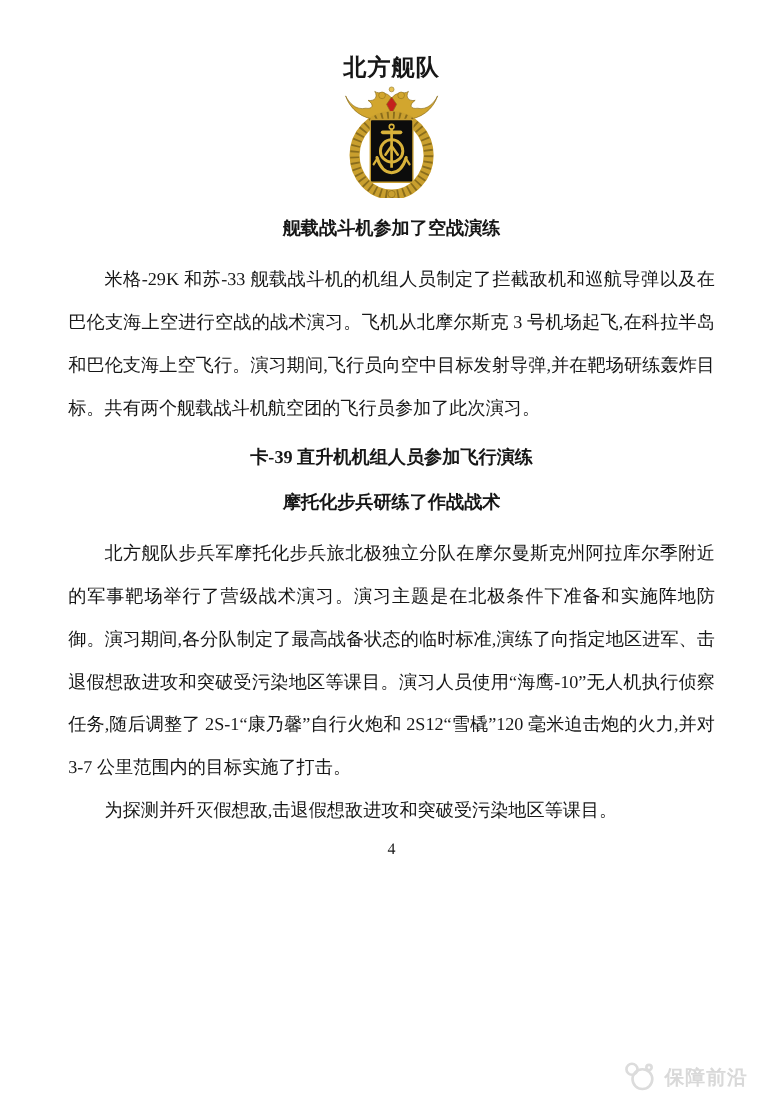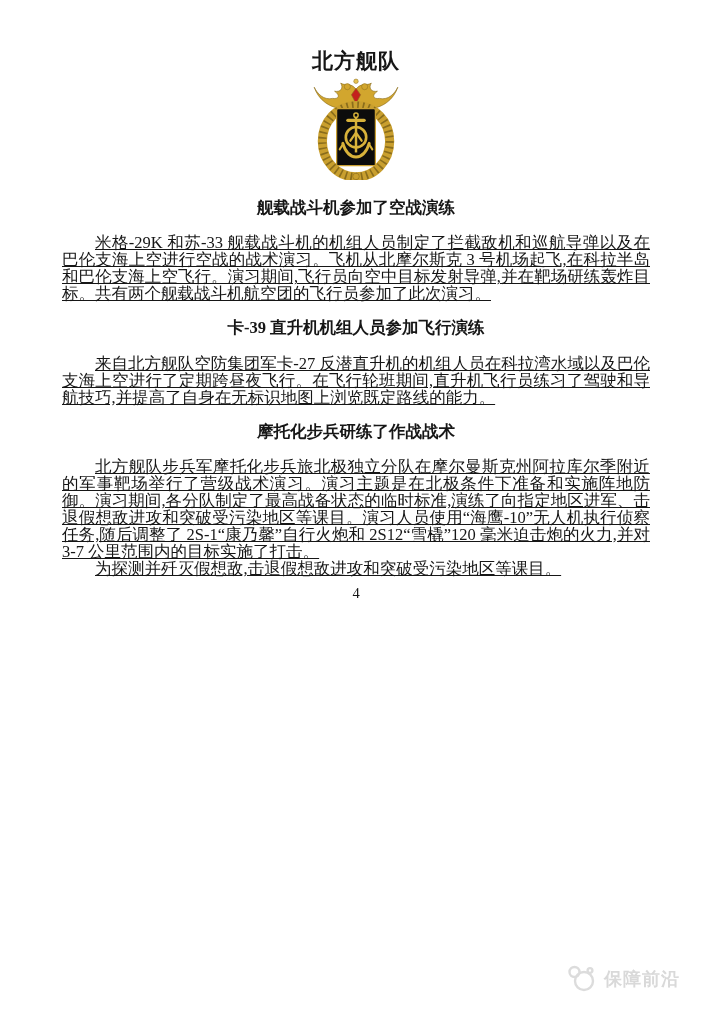--- a/index.html
+++ b/index.html
@@ -31,25 +31,24 @@
   .sec-heading {
     margin: 12px;
     text-align: center;
     font-size: 16.5px;
     font-weight: 700;
     line-height: 28.4px;
   }
   .body-para {
     margin: 0;
     font-size: 16.5px;
-    line-height: 17px;
+    line-height: 39px;
     text-align: justify;
     text-indent: 2em;
     word-break: break-all;
-    text-decoration: underline;
   }
   .page-footer {
     margin-top: 7px;
     text-align: center;
     font-size: 14.5px;
     line-height: 18px;
   }
   .watermark {
     position: absolute;
     right: 22px;
@@ -103,21 +102,20 @@
     </svg>
   </div>
 
   <section>
     <h2 class="sec-heading">舰载战斗机参加了空战演练</h2>
     <p class="body-para">米格-29K 和苏-33 舰载战斗机的机组人员制定了拦截敌机和巡航导弹以及在巴伦支海上空进行空战的战术演习。飞机从北摩尔斯克 3 号机场起飞,在科拉半岛和巴伦支海上空飞行。演习期间,飞行员向空中目标发射导弹,并在靶场研练轰炸目标。共有两个舰载战斗机航空团的飞行员参加了此次演习。</p>
   </section>
 
   <section>
     <h2 class="sec-heading">卡-39 直升机机组人员参加飞行演练</h2>
-    <p class="body-para">来自北方舰队空防集团军卡-27 反潜直升机的机组人员在科拉湾水域以及巴伦支海上空进行了定期跨昼夜飞行。在飞行轮班期间,直升机飞行员练习了驾驶和导航技巧,并提高了自身在无标识地图上浏览既定路线的能力。</p>
   </section>
 
   <section>
     <h2 class="sec-heading">摩托化步兵研练了作战战术</h2>
     <p class="body-para">北方舰队步兵军摩托化步兵旅北极独立分队在摩尔曼斯克州阿拉库尔季附近的军事靶场举行了营级战术演习。演习主题是在北极条件下准备和实施阵地防御。演习期间,各分队制定了最高战备状态的临时标准,演练了向指定地区进军、击退假想敌进攻和突破受污染地区等课目。演习人员使用“海鹰-10”无人机执行侦察任务,随后调整了 2S-1“康乃馨”自行火炮和 2S12“雪橇”120 毫米迫击炮的火力,并对 3-7 公里范围内的目标实施了打击。</p>
     <p class="body-para">为探测并歼灭假想敌,击退假想敌进攻和突破受污染地区等课目。</p>
   </section>
 
   <div class="page-footer">
     <span>4</span>

